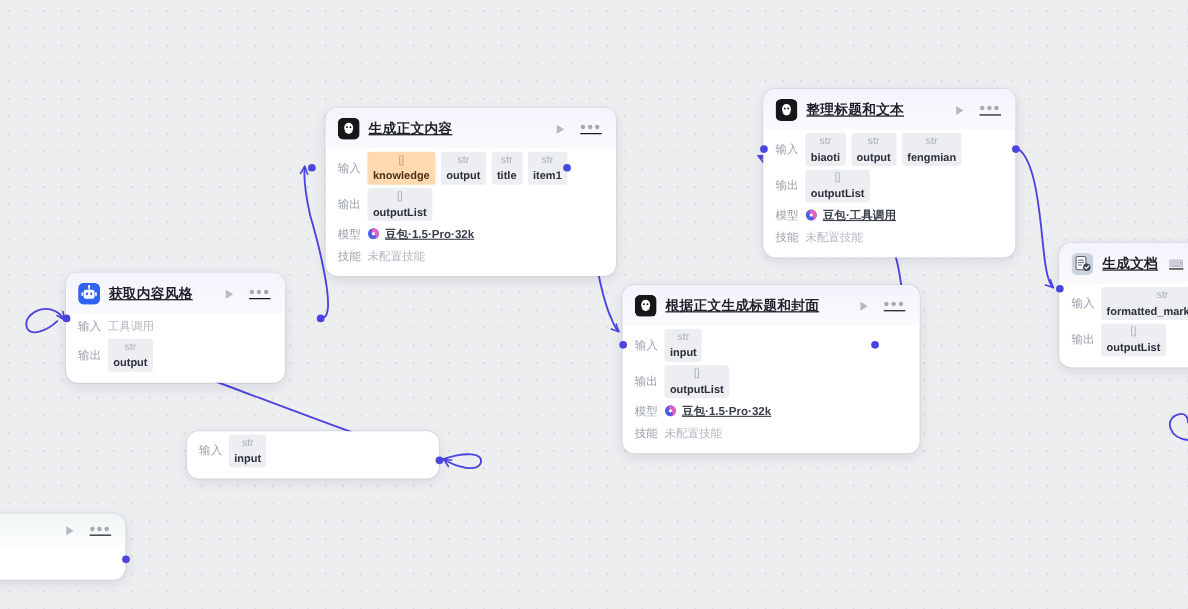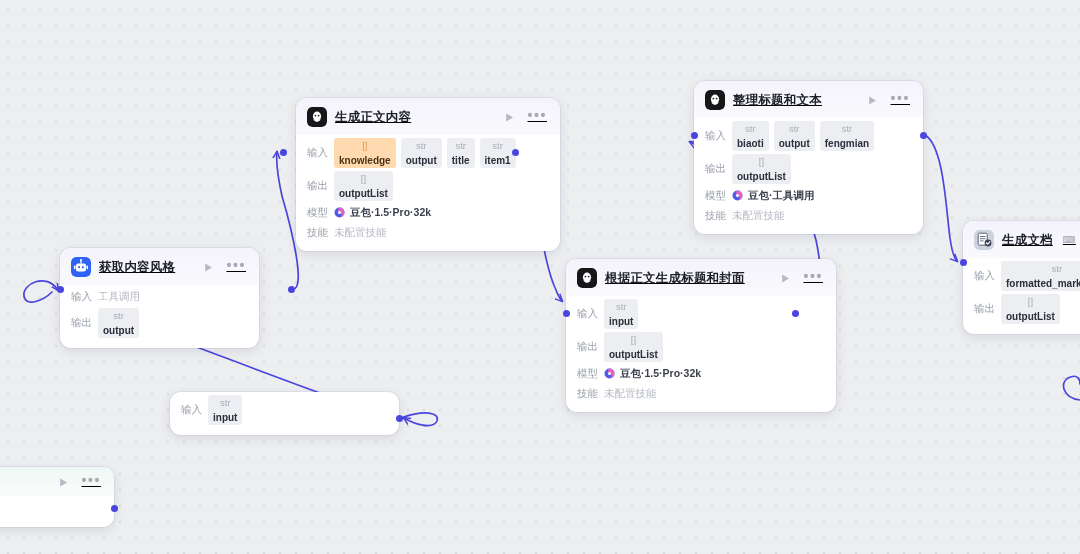--- a/index.html
+++ b/index.html
@@ -123,20 +123,21 @@
     font-size: 10.5px;
     color: #b4b8c2;
     white-space: nowrap;
   }
   .model-row { display: flex; align-items: center; gap: 5px; }
   .model-name {
     font-size: 10.5px;
     color: #3a3f4b;
     font-weight: bold;
     white-space: nowrap;
+    text-decoration: underline;
   }
   .dot-port {
     position: absolute;
     width: 7px; height: 7px;
     border-radius: 50%;
     background: #4b45e0;
     z-index: 6;
   }
 </style>
 </head>

